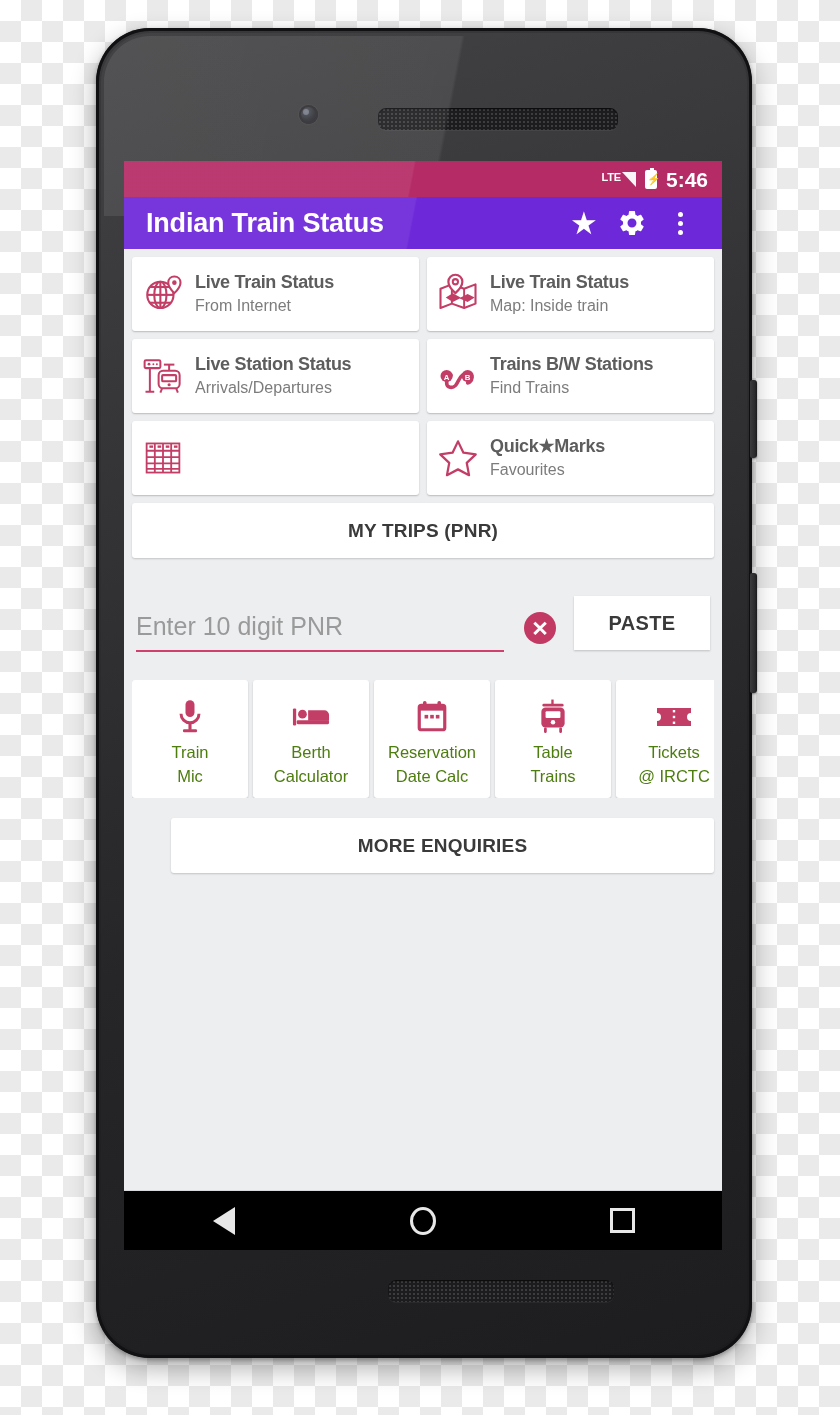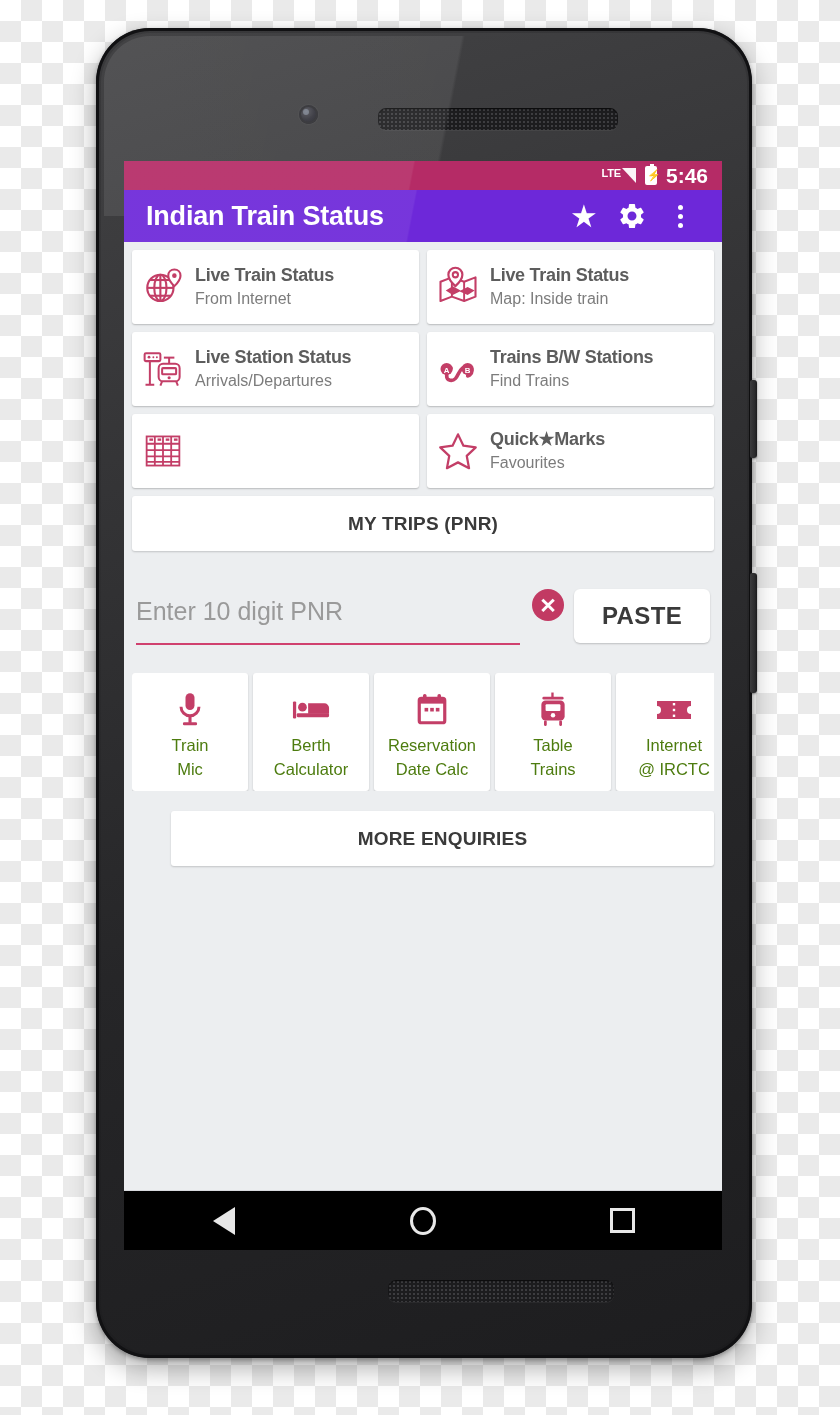--- a/index.html
+++ b/index.html
@@ -114,21 +114,21 @@
     top: 133px;
     width: 598px;
     height: 1089px;
     background: #eceef0;
     overflow: hidden;
   }
 
   
   #status-bar {
     position: relative;
-    height: 29px;
+    height: 36px;
     background: #b52b66;
     display: flex;
     align-items: center;
     justify-content: flex-end;
     padding-right: 14px;
     box-sizing: border-box;
     color: #ffffff;
     gap: 9px;
   }
   #status-bar .gloss {
@@ -285,21 +285,22 @@
     font-size: 19px;
     font-weight: bold;
     color: #3a3a3a;
     letter-spacing: 0.2px;
     margin-top: 8px;
   }
 
   
   #pnr-row {
     display: flex;
-    gap: 4px;
+    align-items: flex-end;
+    gap: 12px;
     margin-top: 38px;
     padding: 0 4px;
   }
   #pnr-field {
     flex: 1;
     border-bottom: 2px solid #d0406e;
     padding-bottom: 9px;
     display: flex;
     align-items: center;
   }
@@ -323,24 +324,24 @@
     font-size: 21px;
     line-height: 21px;
     font-weight: bold;
     margin: 0 6px 8px 8px;
     flex: 0 0 32px;
   }
   #paste-btn {
     flex: 0 0 136px;
     height: 54px;
     background: #ffffff;
-    border-radius: 6px;
+    border-radius: 0;
     box-shadow: 0 1px 2px rgba(0,0,0,0.2);
     display: flex; align-items: center; justify-content: center;
-    font-size: 24px;
+    font-size: 20px;
     font-weight: bold;
     color: #3a3a3a;
     margin-bottom: 2px;
     letter-spacing: 0.4px;
   }
 
   
   #tool-row {
     display: flex;
     gap: 5px;
@@ -643,21 +644,21 @@
 
         <div class="tool-tile">
           <div class="ic">
             <svg width="38" height="28" viewBox="0 0 38 28" fill="#c33e67">
               <path d="M2 5h34v5a4 4 0 0 0 0 8v5H2v-5a4 4 0 0 0 0-8z"></path>
               <rect x="17.8" y="7" width="2.4" height="2.4" fill="#ffffff"></rect>
               <rect x="17.8" y="12.8" width="2.4" height="2.4" fill="#ffffff"></rect>
               <rect x="17.8" y="18.6" width="2.4" height="2.4" fill="#ffffff"></rect>
             </svg>
           </div>
-          <div class="lbl">Internet</div>
+          <div class="lbl">Tickets</div>
           <div class="lbl">@ IRCTC</div>
         </div>
       </div>
 
       <div class="wide-btn" style="margin-top:20px;margin-left:39px;">MORE ENQUIRIES</div>
     </div>
 
     <div id="nav-bar">
       <div class="nav-key">
         <div id="nav-back-tri"></div>

